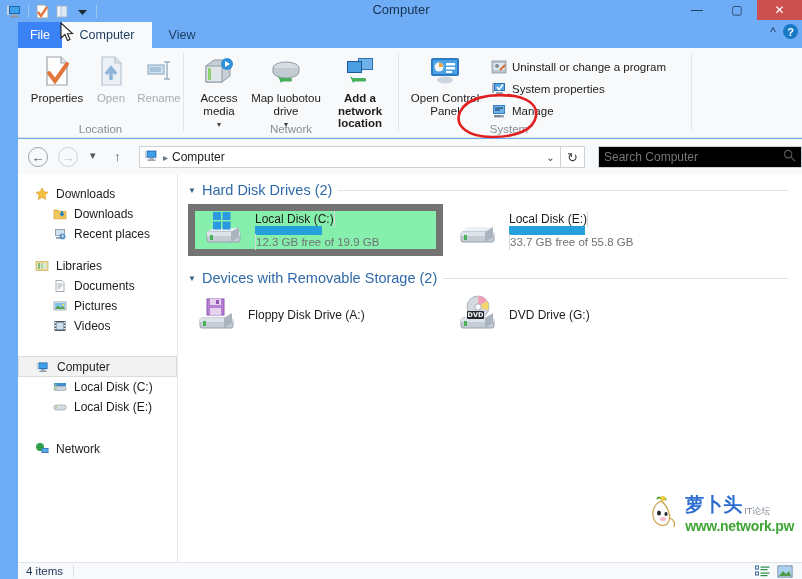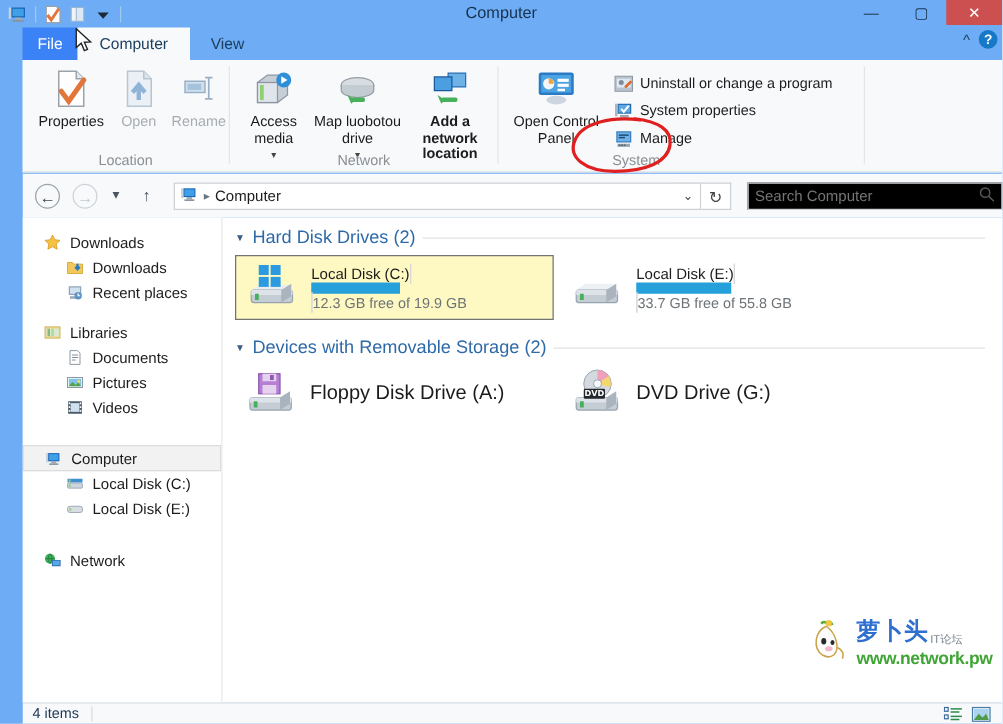--- a/index.html
+++ b/index.html
@@ -134,32 +134,32 @@
   .content { flex: 1; padding: 8px 0 0 4px; position: relative; }
   .group-header { display: flex; align-items: center; gap: 6px; margin: 0 0 6px 6px; }
   .group-header .caret { color: #3b5e86; font-size: 8px; }
   .group-header .gtitle { color: #2f6aa8; font-size: 14.5px; }
   .group-header .gline { flex: 1; height: 1px; background: #dfe3e6; margin-right: 14px; }
   .tiles { display: flex; flex-wrap: wrap; }
   .tile {
     width: 255px; height: 52px; display: flex; align-items: center; gap: 8px;
     padding: 4px 6px; margin-left: 6px;
   }
-  .tile.selected { border: 1px solid #737373; background: #fef9c3; }
+  .tile.selected { border: 7px solid #737373; background: #86efac; }
   .tile .tico { width: 46px; height: 40px; flex: none; position: relative; }
   .tile .tinfo { flex: 1; }
   .tile .tname { font-size: 12px; color: #1c1c1c; margin-bottom: 3px; }
   .bar { width: 198px; height: 11px; background: #e6e6e6; border: 1px solid #d8d8d8; }
   .bar > i { display: block; height: 9px; background: #26a0da; }
   .tile .tfree { font-size: 11.5px; color: #6e7377; margin-top: 3px; }
   .simple-tile {
     width: 255px; height: 46px; display: flex; align-items: center; gap: 8px;
     padding: 2px 6px; margin-left: 6px;
   }
-  .simple-tile .sname { font-size: 16px; color: #1c1c1c; }
+  .simple-tile .sname { font-size: 12px; color: #1c1c1c; }
   
   .statusbar {
     position: absolute; left: 18px; top: 562px; width: 784px; height: 17px;
     background: #f7f9fb; border-top: 1px solid #e1e5e9;
     display: flex; align-items: center; padding-left: 8px;
   }
   .statusbar .stext { font-size: 11.5px; color: #1c3553; }
   .statusbar .svsep { width: 1px; height: 12px; background: #d8dde2; margin-left: 10px; }
   .viewbtns { position: absolute; right: 8px; top: 1px; display: flex; gap: 4px; align-items: center; }
   .viewbtn { width: 18px; height: 15px; display: flex; align-items: center; justify-content: center; }

